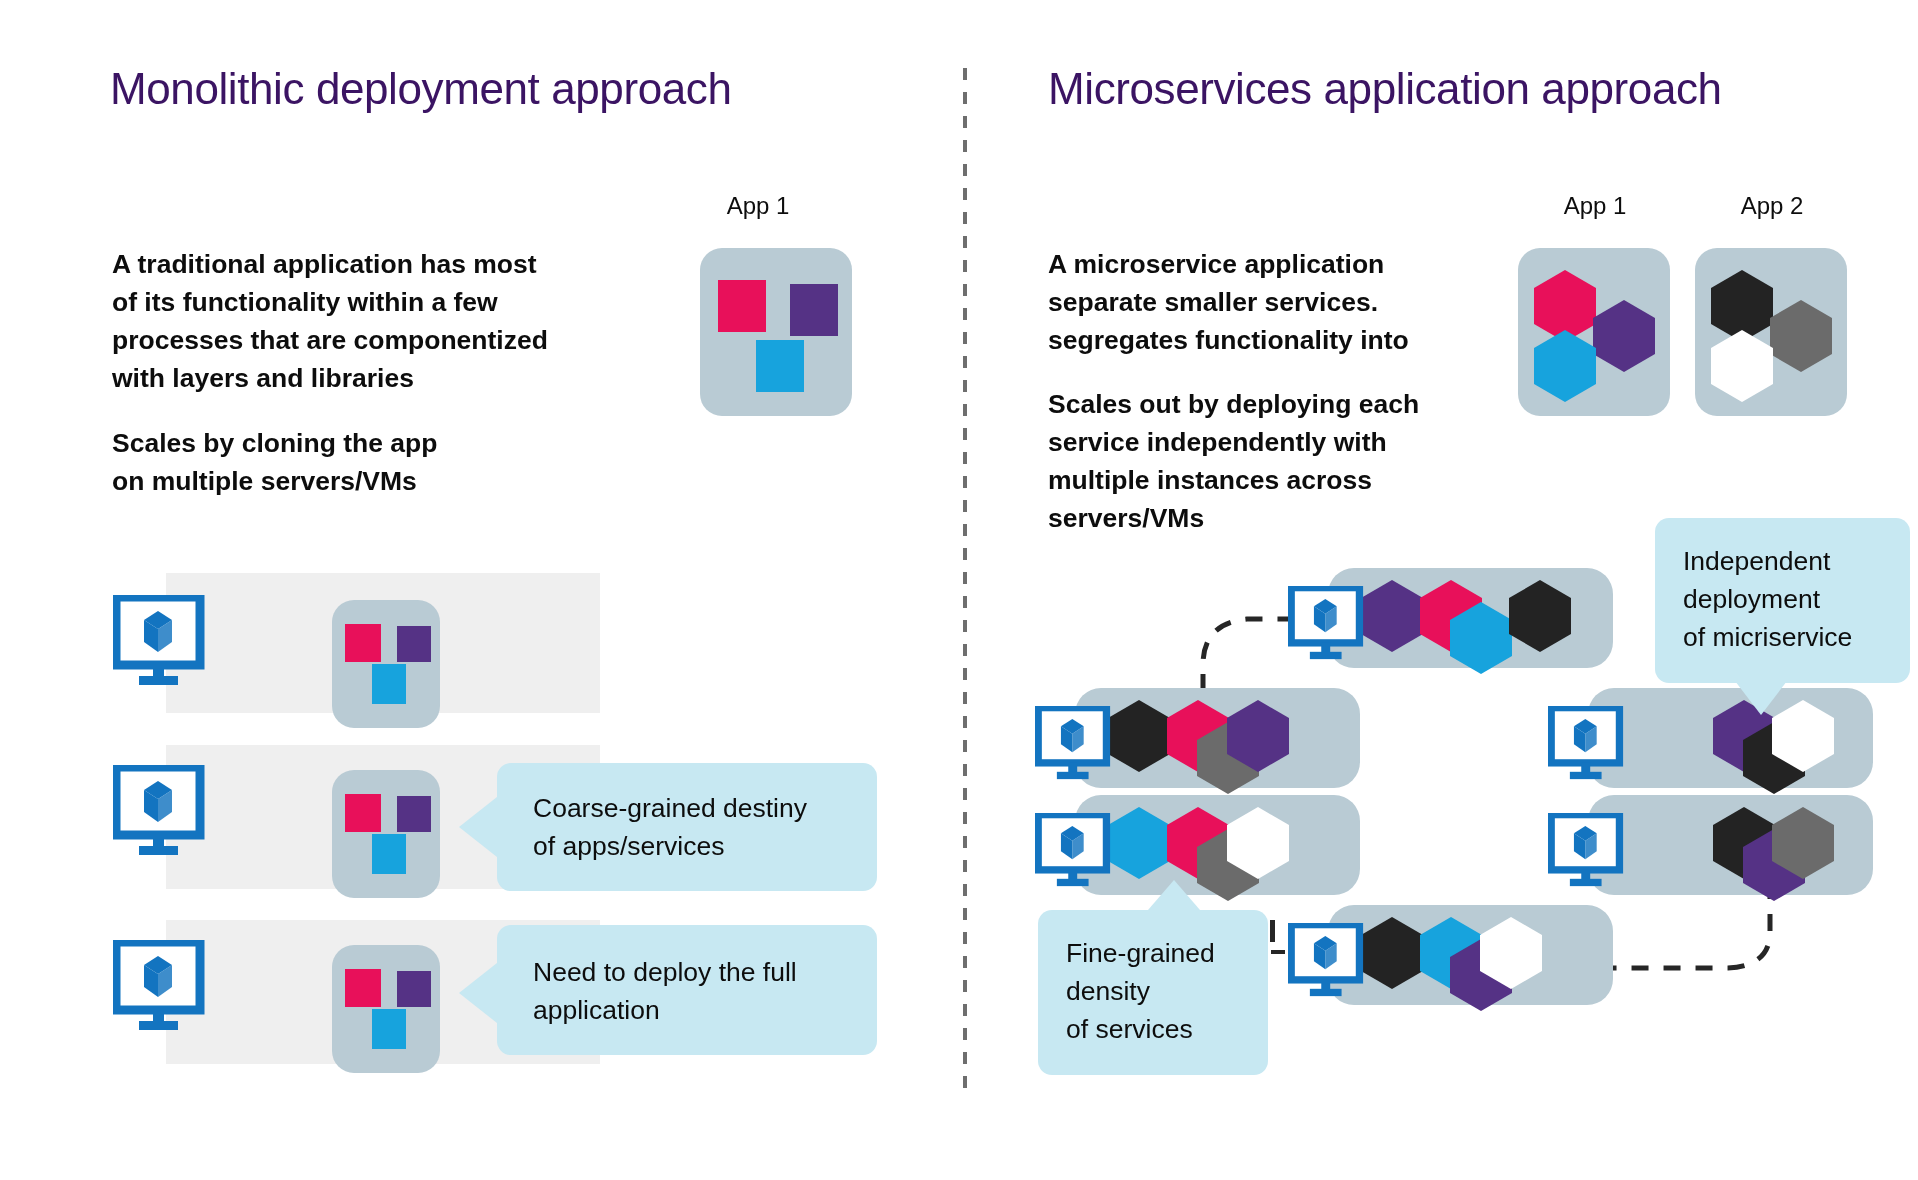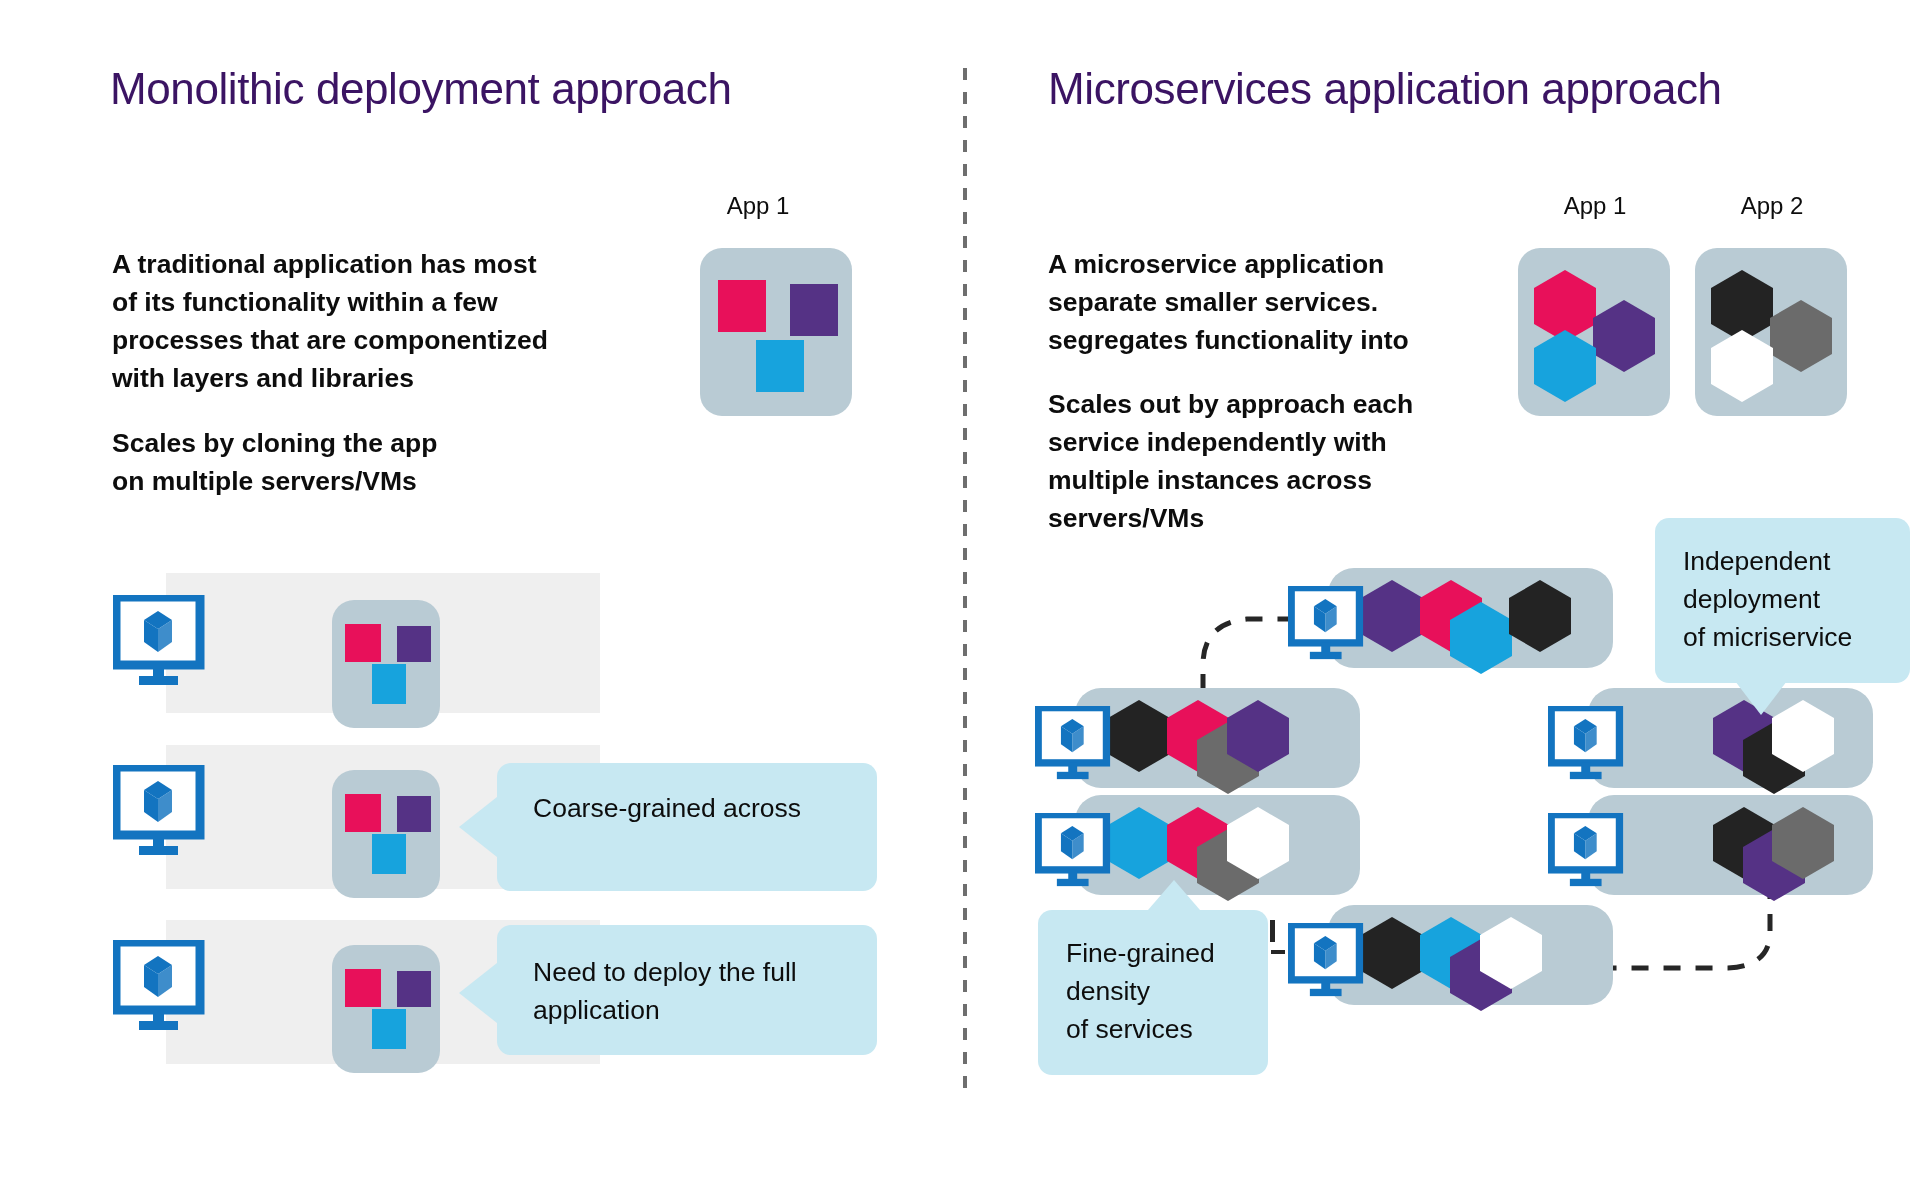--- a/index.html
+++ b/index.html
@@ -204,21 +204,22 @@
   </div>
   <div class="monotile" style="left:332px; top:945px; width:108px; height:128px;">
     <div class="sq red" style="left:13px; top:24px; width:36px; height:38px;"></div>
     <div class="sq purple" style="left:65px; top:26px; width:34px; height:36px;"></div>
     <div class="sq blue" style="left:40px; top:64px; width:34px; height:40px;"></div>
   </div>
 
   <div class="callout" style="left:497px; top:763px; width:380px; height:128px;">
     <div class="tail-left" style="left:-38px; top:34px;"></div>
     <div class="ctext" id="callout-coarse" style="left:36px; top:26px; width:330px;">
-        <div>Coarse-grained across</div>
+        <div>Coarse-grained destiny</div>
+        <div>of apps/services</div>
       </div>
   </div>
 
   <div class="callout" style="left:497px; top:925px; width:380px; height:130px;">
     <div class="tail-left" style="left:-38px; top:38px;"></div>
     <div class="ctext" id="callout-deploy" style="left:36px; top:28px; width:330px;">
         <div>Need to deploy the full</div>
         <div>application</div>
       </div>
   </div>
@@ -227,21 +228,21 @@
 
   <h1 class="title" style="left:1048px; top:64px;text-align:center;">Microservices application approach</h1>
 
   <div class="para" id="right-p1" style="left:1048px; top:205px; width:420px;">
       <div>A microservice application</div>
       <div>separate smaller services.</div>
       <div>segregates functionality into</div>
     </div>
 
   <div class="para" id="right-p2" style="left:1048px; top:345px; width:420px;">
-      <div>Scales out by approach each</div>
+      <div>Scales out by deploying each</div>
       <div>service independently with</div>
       <div>multiple instances across</div>
       <div>servers/VMs</div>
     </div>
 
   <div class="applabel" style="left:1515px; top:192px; width:160px;">App 1</div>
   <div class="applabel" style="left:1692px; top:192px; width:160px;">App 2</div>
 
   <div class="appbox" style="left:1518px; top:248px; width:152px; height:168px;">
     <div class="hexwrap" style="left:0; top:0; width:152px; height:168px;">

